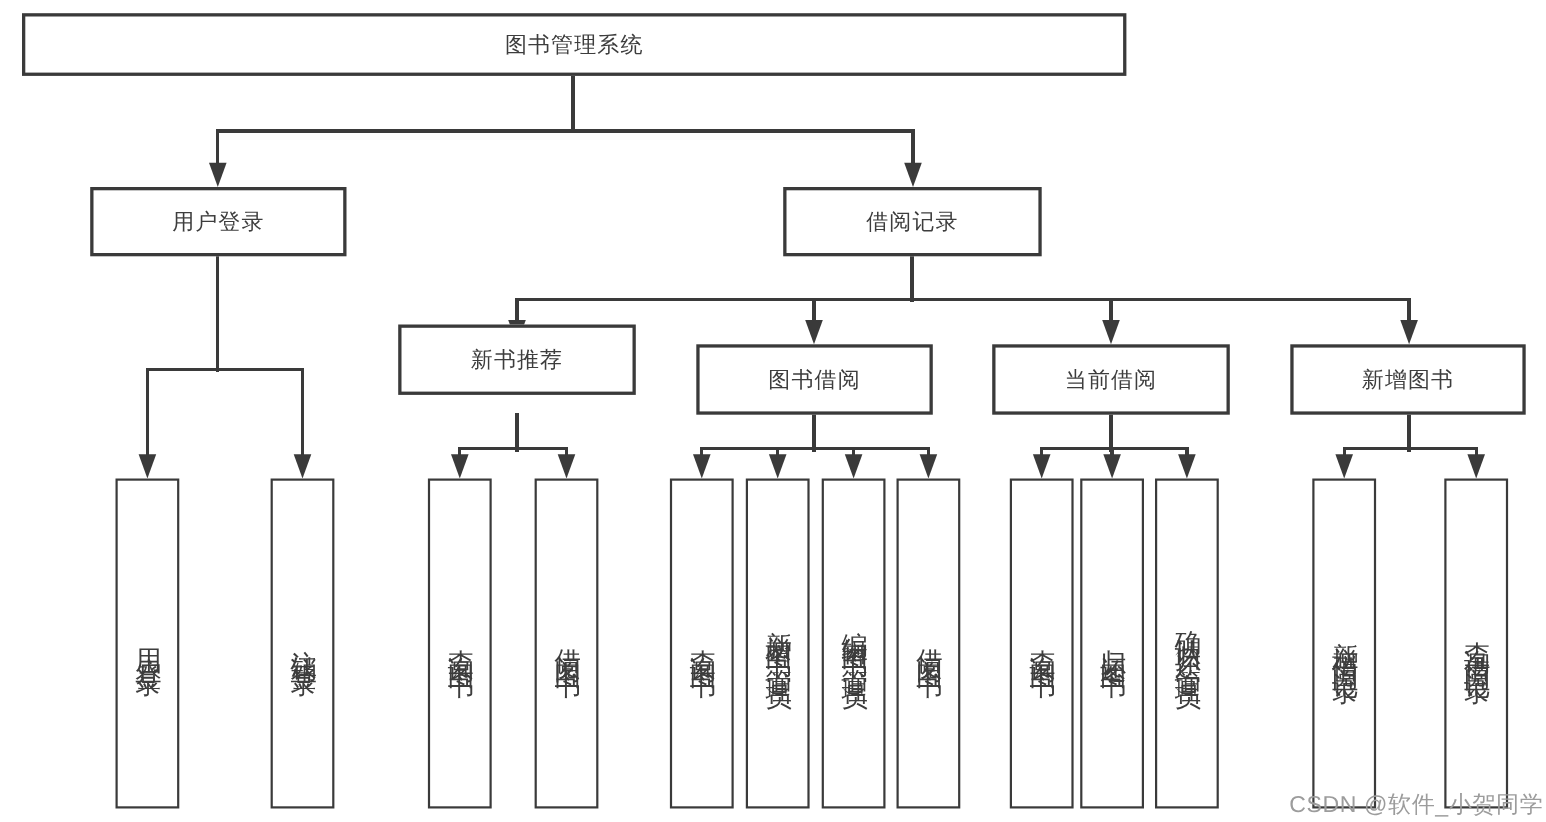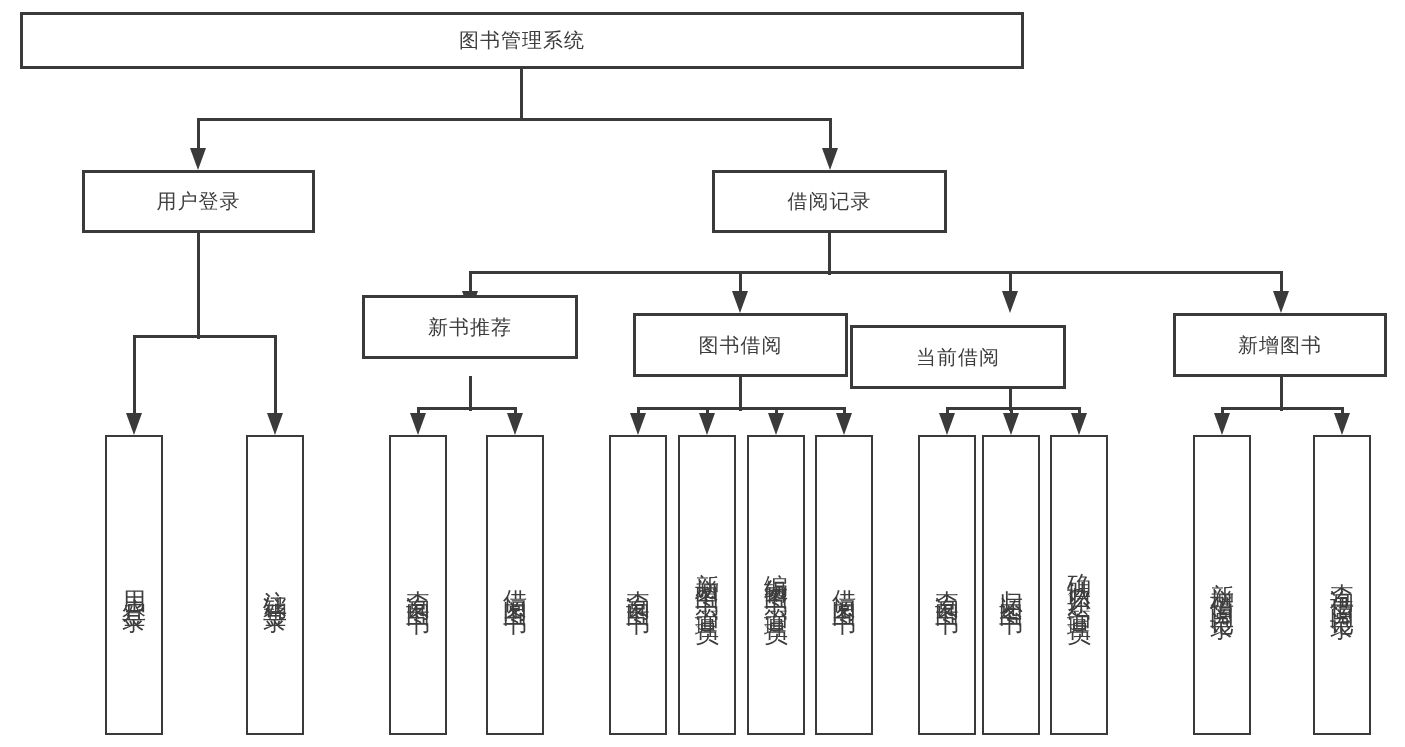--- a/index.html
+++ b/index.html
@@ -121,21 +121,21 @@
   <div class="node node-h" style="left:712px;top:170px;width:235px;height:63px;">
     <span>借阅记录</span>
   </div>
 
   <div class="node node-h" style="left:362px;top:295px;width:216px;height:64px;">
     <span>新书推荐</span>
   </div>
   <div class="node node-h" style="left:633px;top:313px;width:215px;height:64px;text-align:center;">
     <span>图书借阅</span>
   </div>
-  <div class="node node-h" style="left:850px;top:313px;width:216px;height:64px;margin-top:12px;">
+  <div class="node node-h" style="left:902px;top:313px;width:216px;height:64px;">
     <span>当前借阅</span>
   </div>
   <div class="node node-h" style="left:1173px;top:313px;width:214px;height:64px;">
     <span>新增图书</span>
   </div>
 
   <div class="node node-v" style="left:105px;">
     <span class="vtext">用户登录</span>
   </div>
   <div class="node node-v" style="left:246px;">
@@ -172,14 +172,15 @@
     <span class="vtext">确认归还（管理员）</span>
   </div>
 
   <div class="node node-v" style="left:1193px;">
     <span class="vtext">新增借阅记录</span>
   </div>
   <div class="node node-v" style="left:1313px;">
     <span class="vtext">查询借阅记录</span>
   </div>
 
+  <div class="watermark">CSDN @软件_小贺同学</div>
 
 </div>
 
 </body></html>

